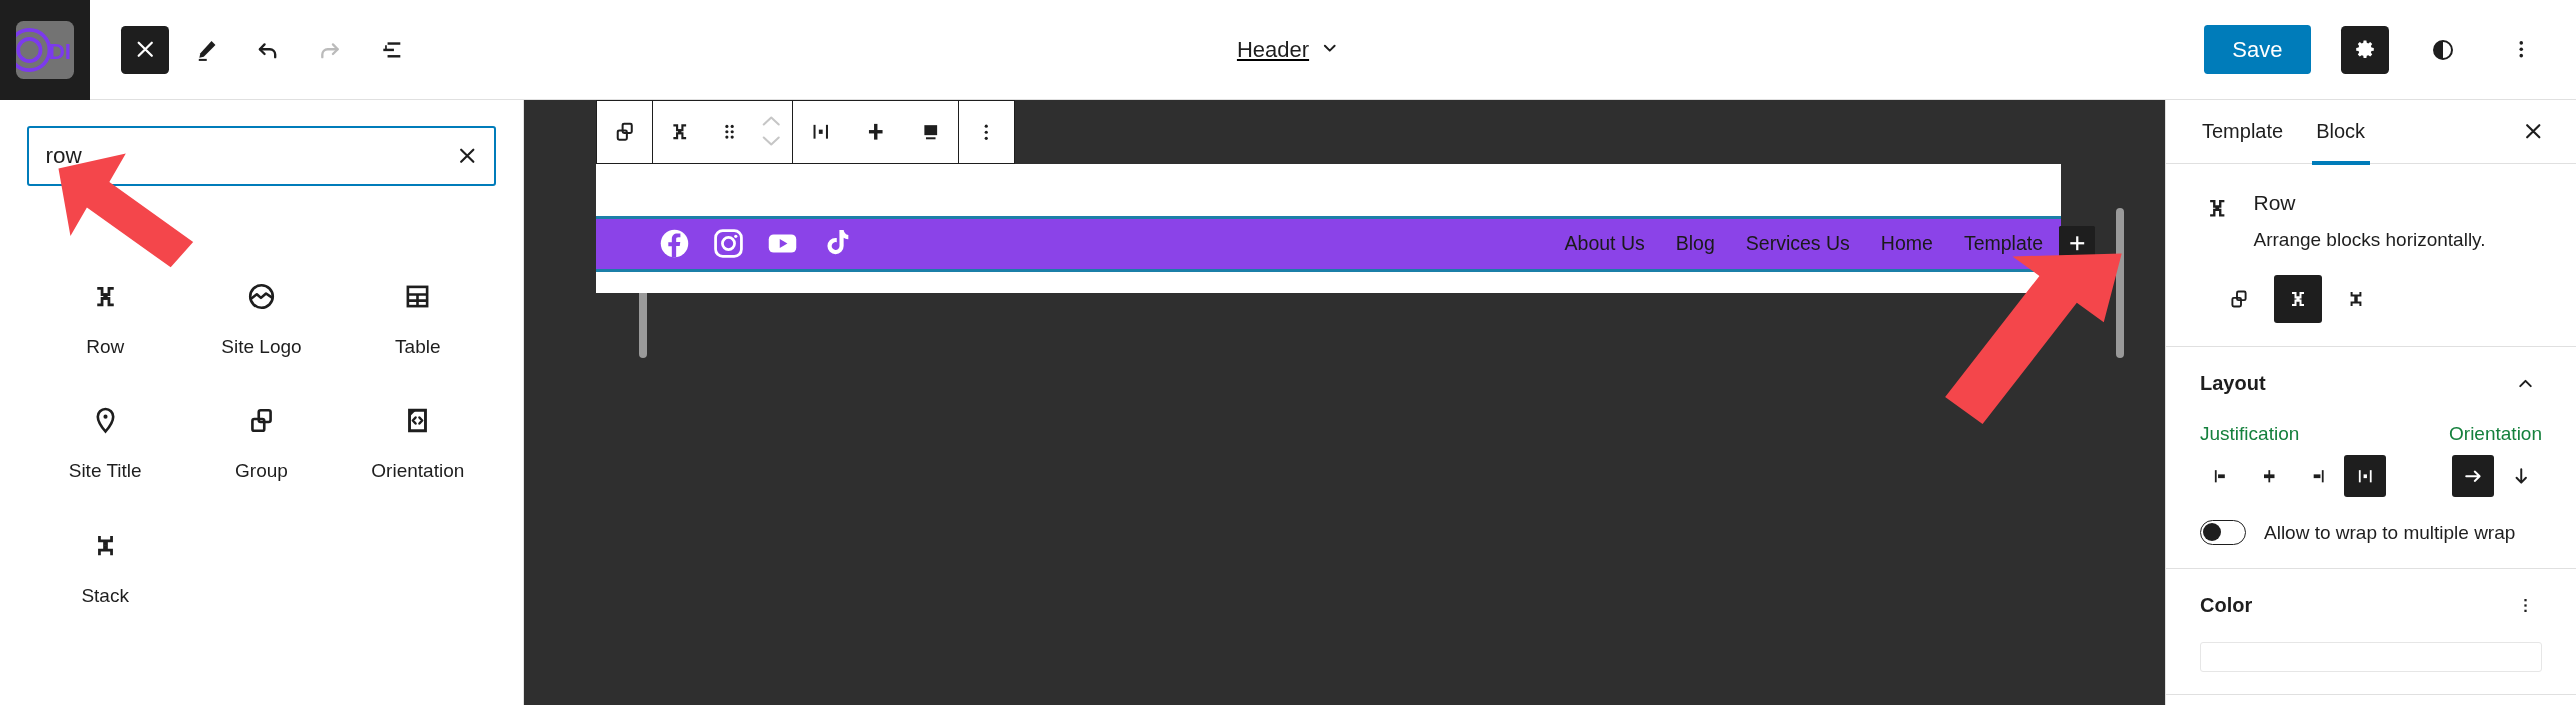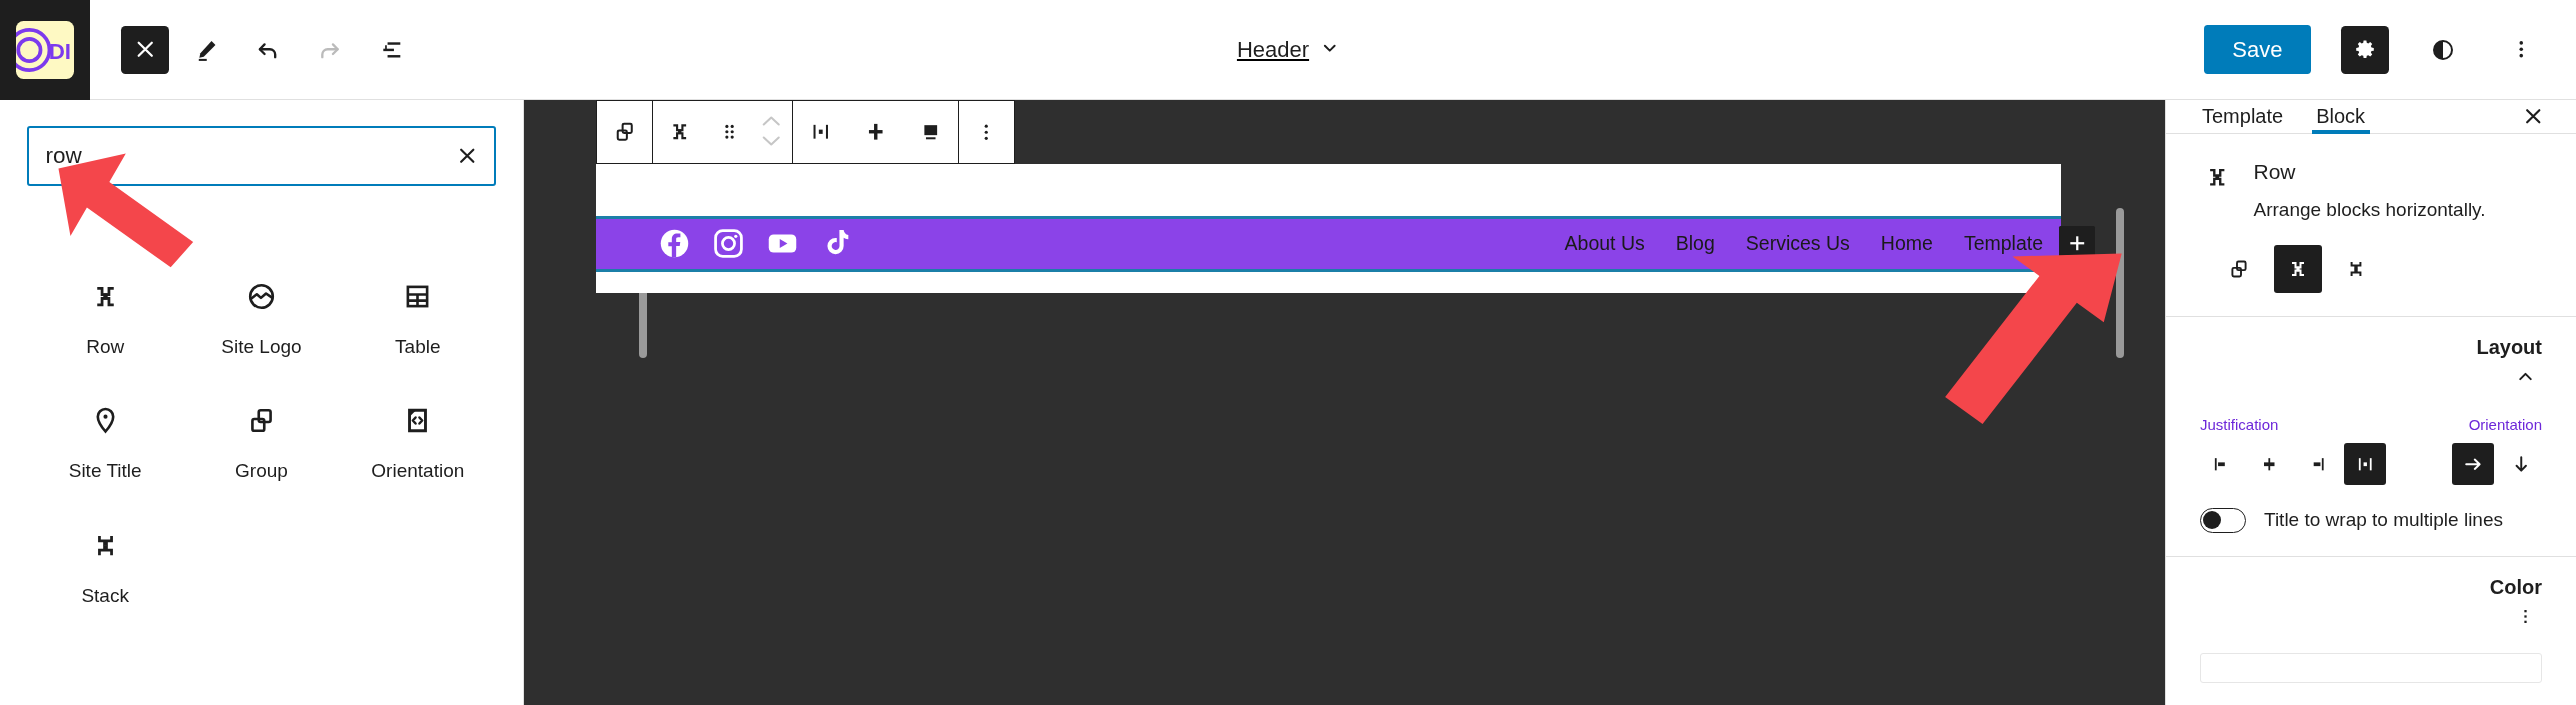--- a/index.html
+++ b/index.html
@@ -37,21 +37,21 @@
     background: #1e1e1e;
     display: flex;
     align-items: center;
     justify-content: center;
     flex: 0 0 90px;
   }
   .site-icon {
     width: 58px;
     height: 58px;
     border-radius: 7.5px;
-    background: #fef9c3;
+    background: #737373;
     display: flex;
     align-items: center;
     justify-content: center;
     overflow: hidden;
     position: relative;
   }
   .site-icon svg { display: block; }
 
   .topbar-left-tools {
     display: flex;
@@ -439,24 +439,23 @@
     color: #1e1e1e;
   }
   .var-btn.active { background: #1e1e1e; color: #ffffff; }
 
   .panel {
     border-bottom: 1.5px solid #e0e0e0;
     padding: 19.5px 34px 22.5px 34px;
   }
   .panel-head {
     display: flex;
-    align-items: flex-end;
+    align-items: center;
     justify-content: space-between;
     cursor: pointer;
-    flex-direction: column;
   }
   .panel-title {
     font-size: 20px;
     color: #1e1e1e;
     font-weight: bold;
   }
   .panel-chevron, .panel-dots {
     width: 34px;
     height: 34px;
     display: flex;
@@ -466,21 +465,21 @@
     background: transparent;
     border: none;
     cursor: pointer;
   }
 
   .row-labels {
     display: flex;
     justify-content: space-between;
     margin-top: 22.5px;
   }
-  .row-labels span { font-size: 15px; color: #6d28d9; }
+  .row-labels span { font-size: 19px; color: #15803d; }
 
   .controls-row {
     display: flex;
     align-items: center;
     margin-top: 10.5px;
   }
   .just-group { display: flex; align-items: center; gap: 6px; }
   .orient-group { display: flex; align-items: center; gap: 6px; margin-left: auto; }
   .icon-btn {
     width: 42px;
@@ -955,21 +954,21 @@
                 <path d="M12 4.5 V18.5 M7 13.6 L12 18.8 L17 13.6" fill="none" stroke="currentColor" stroke-width="2.1" stroke-linecap="round" stroke-linejoin="round"></path>
               </svg>
             </button>
           </div>
         </div>
 
         <div class="toggle-row">
           <div class="toggle">
             <span class="knob"></span>
           </div>
-          <span class="toggle-label">Title to wrap to multiple lines</span>
+          <span class="toggle-label">Allow to wrap to multiple wrap</span>
         </div>
       </div>
 
       <div class="panel">
         <div class="panel-head">
           <span class="panel-title">Color</span>
           <span class="panel-dots">
             <svg width="21" height="21" viewBox="0 0 24 24" aria-hidden="true">
               <rect x="10.7" y="4.6" width="2.6" height="2.6" fill="#1e1e1e"></rect>
               <rect x="10.7" y="10.7" width="2.6" height="2.6" fill="#1e1e1e"></rect>

